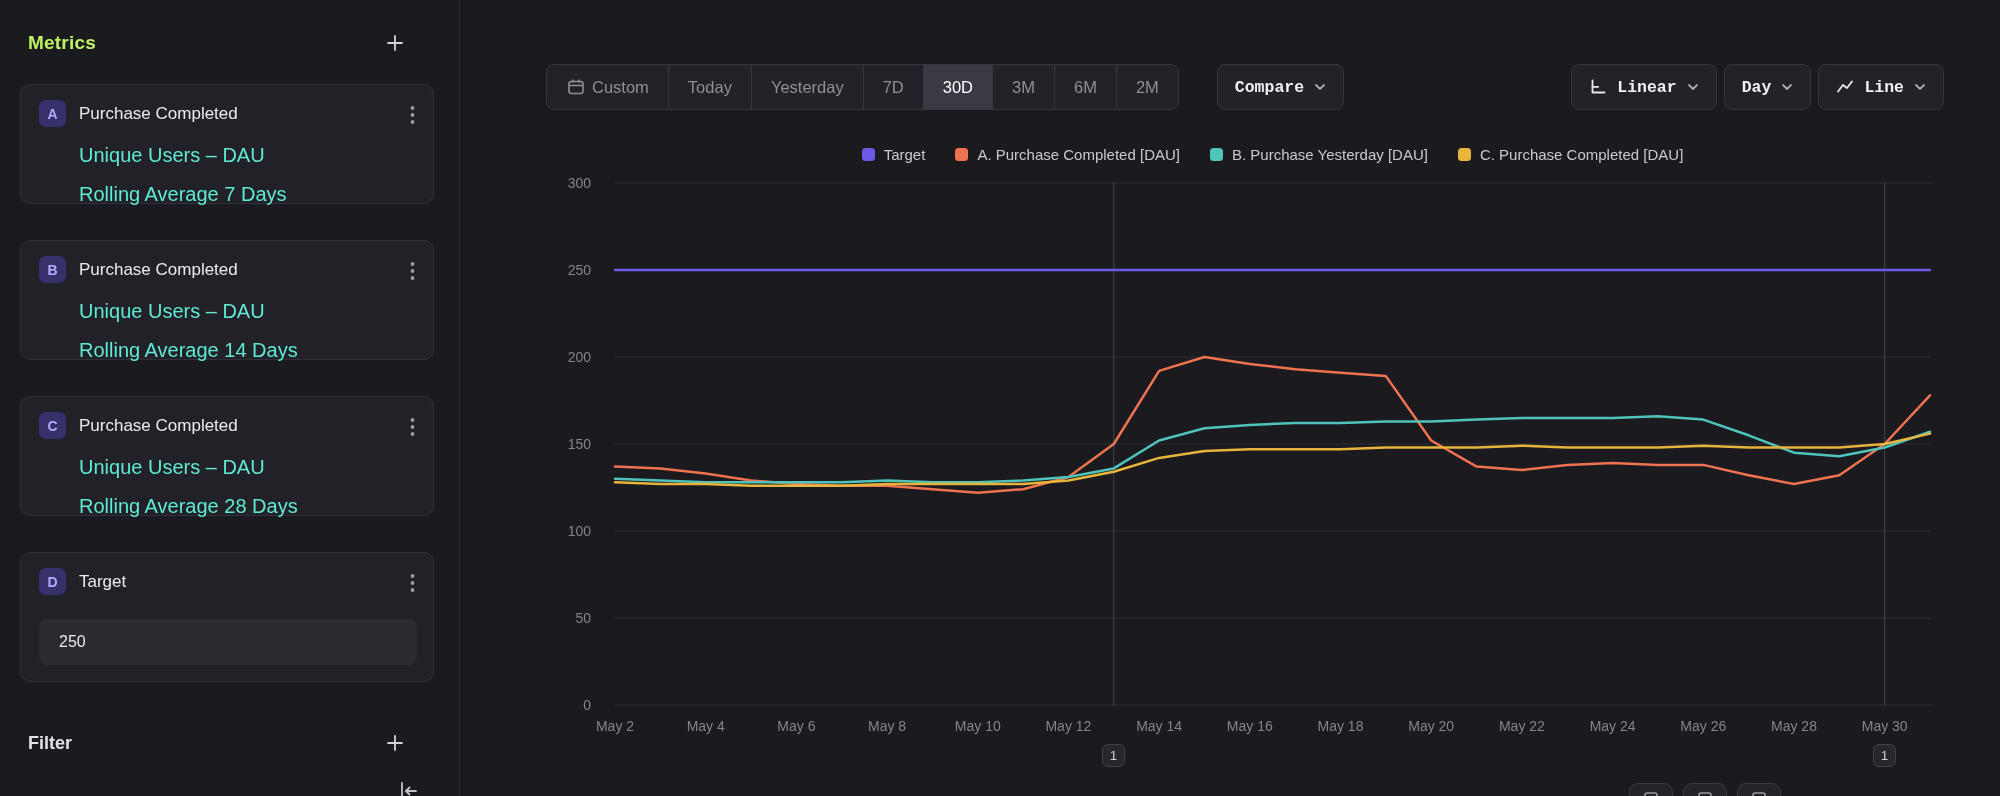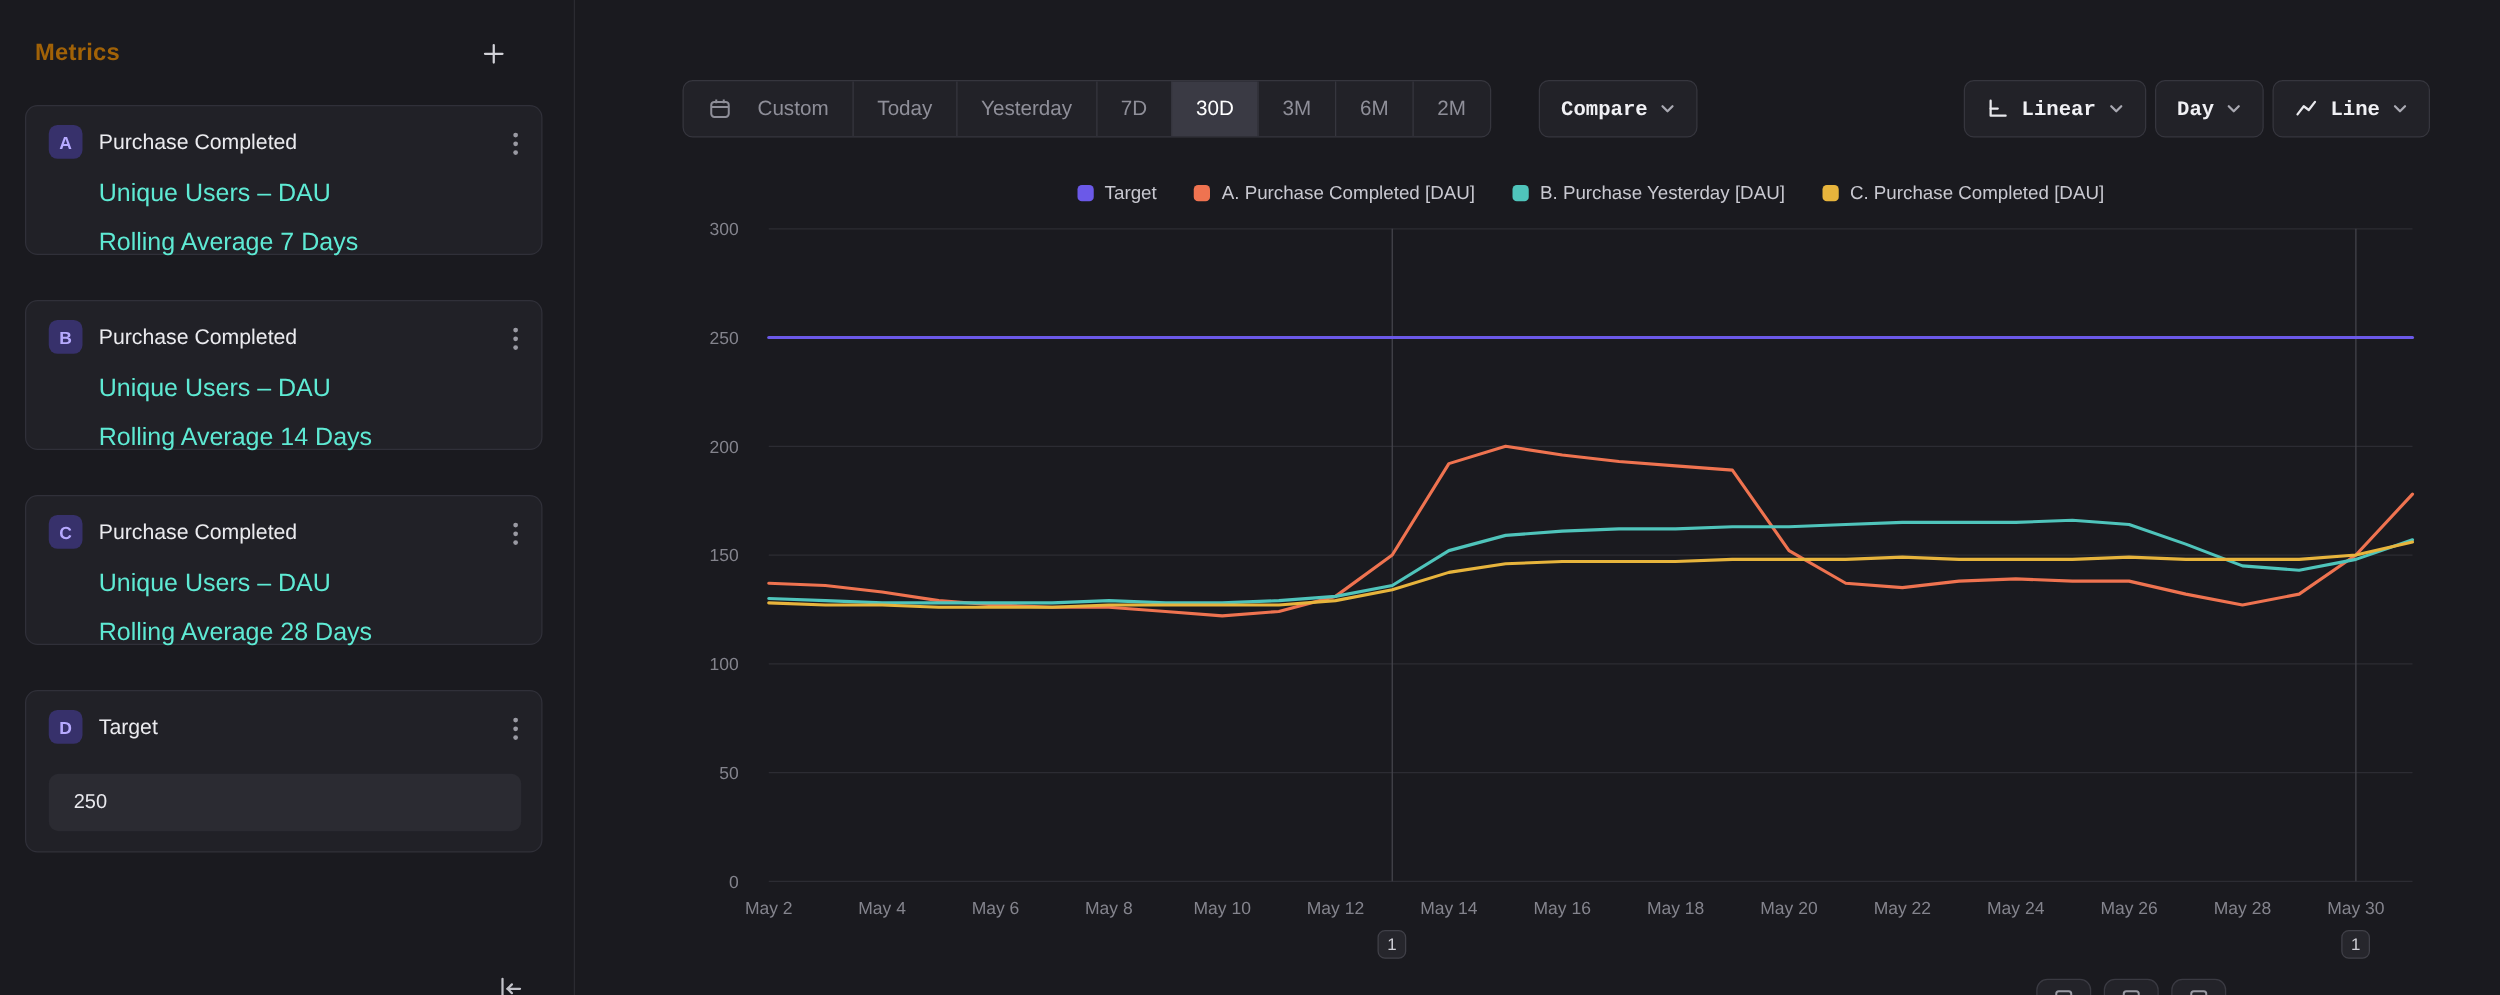--- a/index.html
+++ b/index.html
@@ -4,21 +4,21 @@
 <style>
   *{margin:0;padding:0;box-sizing:border-box}
   html,body{width:2000px;height:796px;overflow:hidden;background:#1a1a1f;
     font-family:"Liberation Sans",sans-serif;}
   .app{position:relative;width:2000px;height:796px;background:#1a1a1f}
 
   
   .sidebar{position:absolute;left:0;top:0;width:460px;height:796px;border-right:1px solid #2b2b31}
   .sb-header{position:absolute;left:28px;right:48px;top:26px;height:34px;
     display:flex;justify-content:space-between;align-items:center}
-  .sb-title{font-size:19px;font-weight:700;color:#a16207;letter-spacing:.2px}
+  .sb-title{font-size:19px;font-weight:700;color:#bef264;letter-spacing:.2px}
   .icon-btn{background:none;border:none;cursor:pointer;display:flex;align-items:center;justify-content:center;width:32px;height:32px}
   .metric-card{position:absolute;left:20px;width:414px;height:120px;background:#212127;
     border:1px solid #303039;border-radius:10px}
   .card-a{top:84px}.card-b{top:240px}.card-c{top:396px}
   .target-card{top:552px;height:130px}
   .badge{position:absolute;left:18px;top:15px;width:27px;height:27px;border-radius:7px;
     background:#37316b;color:#b7aaff;font-size:14px;font-weight:700;
     display:flex;align-items:center;justify-content:center}
   .mc-title{position:absolute;left:58px;top:19px;font-size:17px;font-weight:400;color:#ebebef}
   .kebab-btn{position:absolute;right:8px;top:14px;background:none;border:none;cursor:pointer;padding:6px 10px}
@@ -31,21 +31,21 @@
     display:flex;justify-content:space-between;align-items:center}
   .filter-title{font-size:18px;font-weight:600;color:#e2e2e8}
   .collapse-btn{position:absolute;left:392px;top:776px;background:none;border:none;cursor:pointer;padding:4px}
 
   
   .main{position:absolute;left:461px;top:0;width:1539px;height:796px}
 
   .toolbar-left{position:absolute;left:85px;top:64px;display:flex;align-items:center}
   .segmented{display:flex;align-items:stretch;height:46px;border:1px solid #36363e;
     border-radius:8px;overflow:hidden;background:#222228}
-  .seg{display:flex;align-items:center;gap:20px;padding:0 19px;background:transparent;
+  .seg{display:flex;align-items:center;gap:6px;padding:0 19px;background:transparent;
     border:none;border-left:1px solid #36363e;color:#8f8f99;font-size:16.5px;
     font-family:inherit;cursor:pointer;white-space:nowrap}
   .seg:first-child{border-left:none}
   .seg.selected{background:#3a3a44;color:#ffffff;font-weight:400}
   .btn{display:flex;align-items:center;gap:10px;height:46px;padding:0 17px;
     border:1px solid #36363e;border-radius:8px;background:#222228;color:#f0f0f4;
     font-size:16.5px;font-weight:700;font-family:Liberation Mono, monospace;cursor:pointer;white-space:nowrap}
   .compare-btn{margin-left:38px}
   .toolbar-right{position:absolute;right:56px;top:64px;display:flex;gap:7px}
 
@@ -130,20 +130,28 @@
       <button class="kebab-btn">
         <svg width="5" height="20" viewBox="0 0 5 20">
             <circle cx="2.5" cy="3" r="1.9" fill="#9a9aa3"></circle>
             <circle cx="2.5" cy="10" r="1.9" fill="#9a9aa3"></circle>
             <circle cx="2.5" cy="17" r="1.9" fill="#9a9aa3"></circle>
           </svg>
       </button>
       <input class="target-input" type="text" value="250" style="">
     </div>
 
+    <div class="sb-filter">
+      <div class="filter-title">Filter</div>
+      <button class="icon-btn">
+        <svg width="18" height="18" viewBox="0 0 18 18">
+            <path d="M9 2 V16 M2 9 H16" stroke="#d2d2d8" stroke-width="1.8" stroke-linecap="round"></path>
+          </svg>
+      </button>
+    </div>
 
     <button class="collapse-btn">
       <svg width="24" height="22" viewBox="0 0 24 22" fill="none" stroke="#c2c2c9" stroke-width="1.8" stroke-linecap="round" stroke-linejoin="round">
         <path d="M6 3 V19"></path>
           <path d="M20 11 H10"></path>
           <path d="M13.5 7.5 L10 11 L13.5 14.5"></path>
       </svg>
     </button>
   </aside>
 

